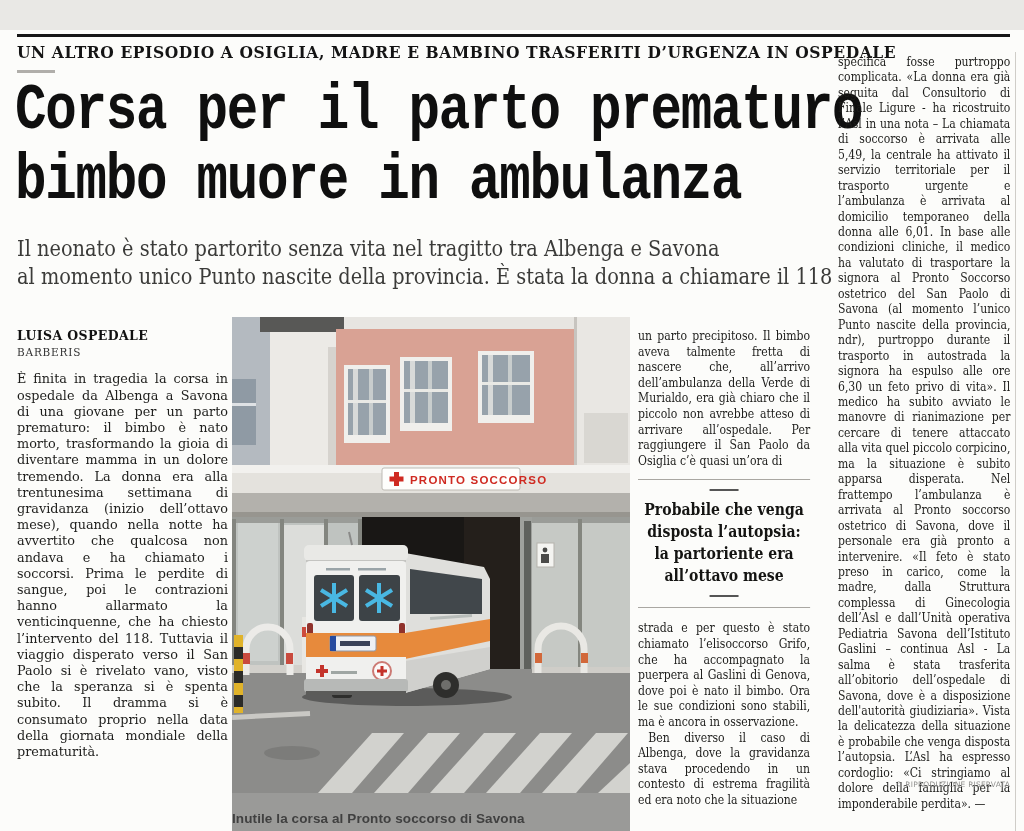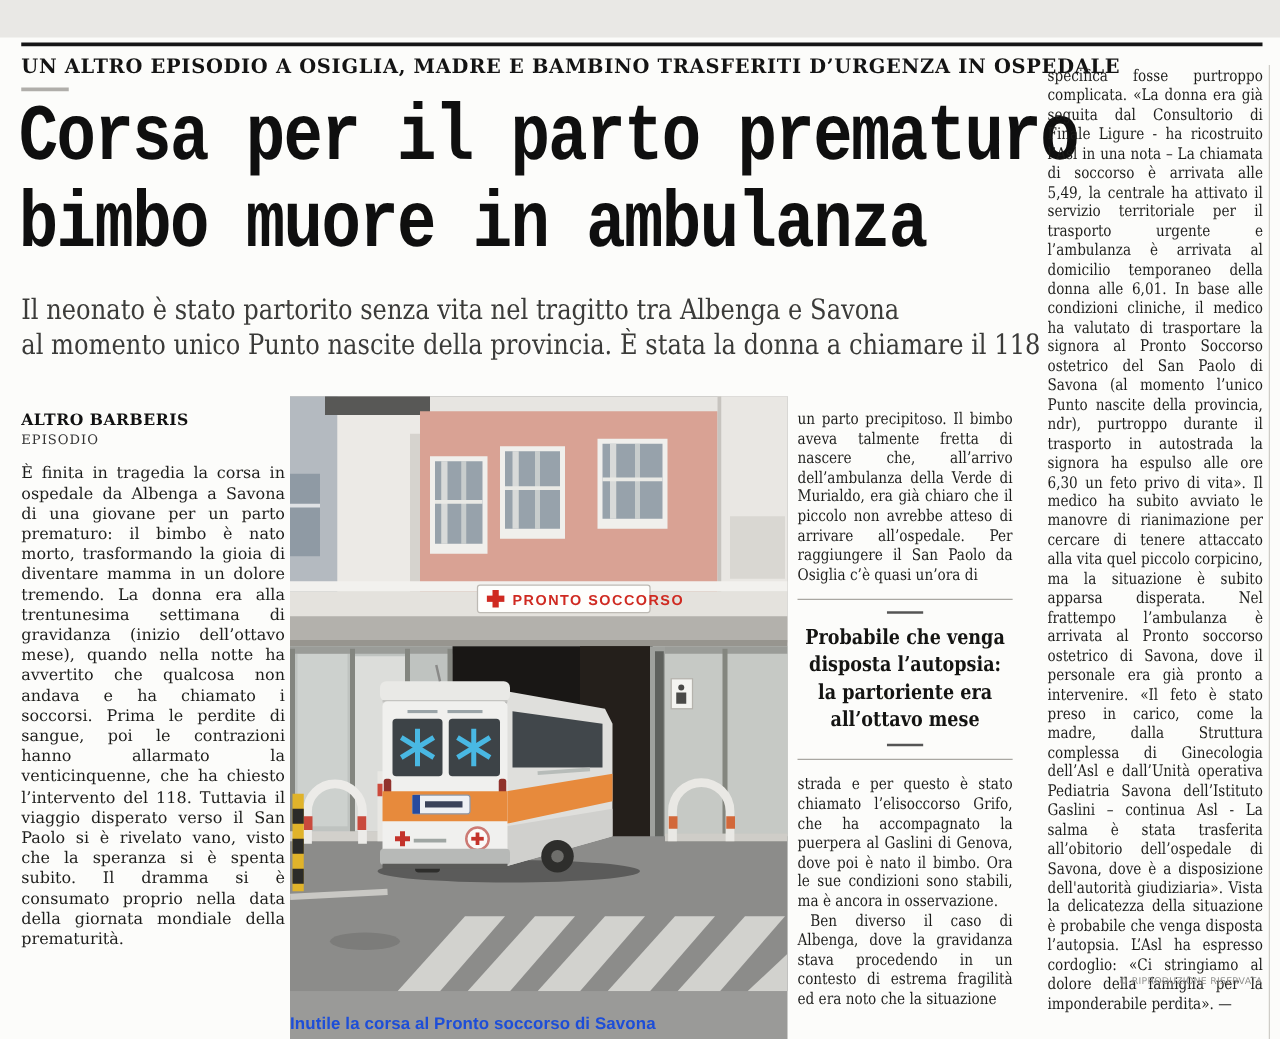--- a/index.html
+++ b/index.html
@@ -38,21 +38,21 @@
   .pq{margin:11px 0 12px;border-top:1px solid #a9a7a2;border-bottom:1px solid #a9a7a2;
       padding:9px 0 10px;}
   .pq-dash{width:34px;height:2px;background:#555;margin:0 auto;}
   .pq-text{font-weight:bold;font-size:16.5px;line-height:22px;text-align:center;
            color:#141412;margin:8px 0;}
 
   .photo{position:absolute;left:232px;top:287px;width:398px;height:573px;background:#9a9a98;}
   .photo svg{display:block;}
   .caption{position:absolute;left:232px;top:781px;width:398px;
            font-family:"Liberation Sans",sans-serif;font-weight:bold;font-size:13.5px;
-           color:#1d4ed8;letter-spacing:.1px;}
+           color:#404040;letter-spacing:.1px;}
 
   .rights{position:absolute;left:838px;top:750px;width:172px;text-align:right;
           font-family:"DejaVu Sans",sans-serif;font-size:7.5px;color:#8f8f8d;letter-spacing:.2px;}
 </style>
 </head>
 <body>
 
 <div class="sheet">
 
   <div class="toprule"></div>
@@ -65,22 +65,22 @@
     <span class="hl">Corsa per il parto prematuro</span>
     <span class="hl">bimbo muore in ambulanza</span>
   </div>
 
   <div class="standfirst">
     <span class="sf-line">Il neonato è stato partorito senza vita nel tragitto tra Albenga e Savona</span>
     <span class="sf-line">al momento unico Punto nascite della provincia. È stata la donna a chiamare il 118</span>
   </div>
 
   <div class="col col1">
-    <div class="byline-author">ALTRO BARBERIS</div>
-    <div class="byline-loc">EPISODIO</div>
+    <div class="byline-author">LUISA OSPEDALE</div>
+    <div class="byline-loc">BARBERIS</div>
     <p class="par">È finita in tragedia la corsa in ospedale da Albenga a Savona di una giovane per un parto prematuro: il bimbo è nato morto, trasformando la gioia di diventare mamma in un dolore tremendo. La donna era alla trentunesima settimana di gravidanza (inizio dell’ottavo mese), quando nella notte ha avvertito che qualcosa non andava e ha chiamato i soccorsi. Prima le perdite di sangue, poi le contrazioni hanno allarmato la venticinquenne, che ha chiesto l’intervento del 118. Tuttavia il viaggio disperato verso il San Paolo si è rivelato vano, visto che la speranza si è spenta subito. Il dramma si è consumato proprio nella data della giornata mondiale della prematurità.</p>
   </div>
 
   <div class="photo">
     <svg width="398" height="476" viewBox="0 0 398 476" preserveAspectRatio="none">
 
       <rect x="0" y="0" width="398" height="200" fill="#e7e5e1"></rect>
       <rect x="0" y="0" width="38" height="200" fill="#b4bac0"></rect>
       <rect x="0" y="62" width="24" height="66" fill="#8f9aa4"></rect>
       <rect x="0" y="86" width="24" height="3" fill="#dfe2e5"></rect>

